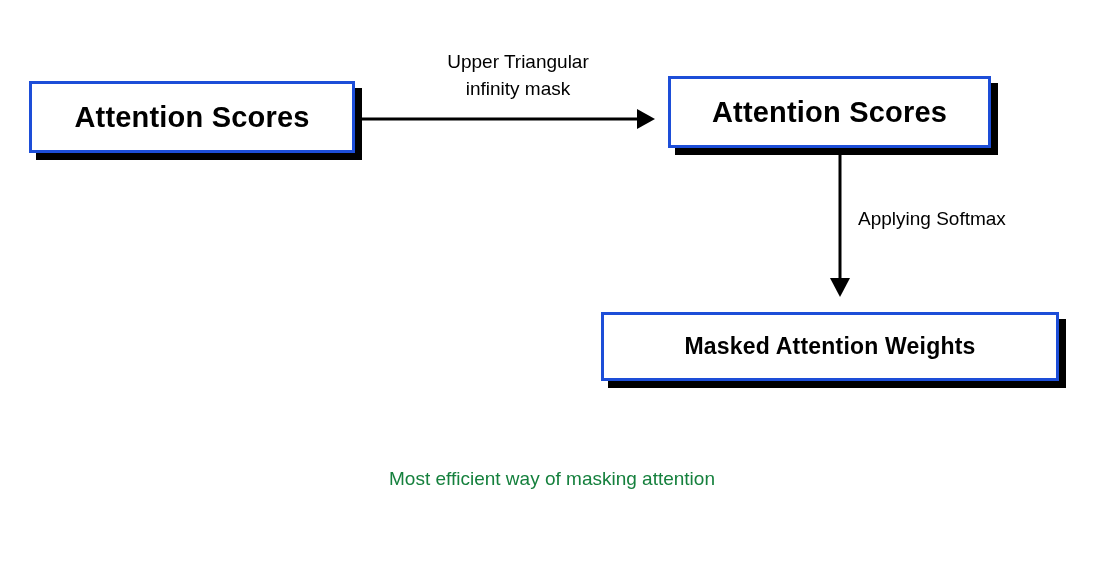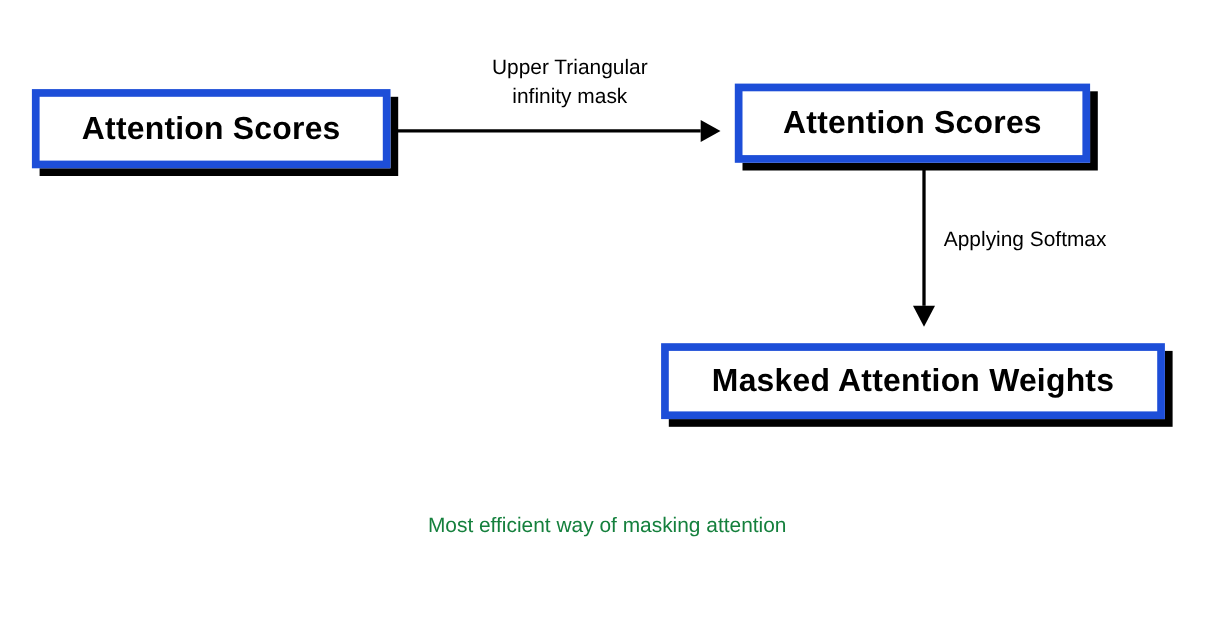--- a/index.html
+++ b/index.html
@@ -15,21 +15,21 @@
     background: #ffffff;
     overflow: hidden;
     font-family: "Liberation Sans", sans-serif;
   }
 
   
   .node {
     position: absolute;
     box-sizing: border-box;
     background: #ffffff;
-    border: 7px solid #1d4ed8;
+    border: 3px solid #1d4ed8;
     display: flex;
     align-items: center;
     justify-content: center;
   }
   .node .node-label {
     font-weight: bold;
     color: #000000;
     white-space: nowrap;
     line-height: 1;
   }
@@ -41,21 +41,21 @@
 
   #node-scores-1      { left: 29px;  top: 81px;  width: 326px; height: 72px; z-index: 2; }
   #node-scores-1 .node-label { font-size: 29px; letter-spacing: 0.2px; }
   #shadow-scores-1    { left: 36px;  top: 88px;  width: 326px; height: 72px; }
 
   #node-scores-2      { left: 668px; top: 76px;  width: 323px; height: 72px; z-index: 2; }
   #node-scores-2 .node-label { font-size: 29px; letter-spacing: 0.2px; }
   #shadow-scores-2    { left: 675px; top: 83px;  width: 323px; height: 72px; }
 
   #node-masked        { left: 601px; top: 312px; width: 458px; height: 69px; z-index: 2; }
-  #node-masked .node-label { font-size: 29px; letter-spacing: 0.2px; }
+  #node-masked .node-label { font-size: 23px; letter-spacing: 0.2px; }
   #shadow-masked      { left: 608px; top: 319px; width: 458px; height: 69px; }
 
   
   .arrow-svg {
     position: absolute;
     overflow: visible;
     z-index: 1;
   }
   #arrow-mask-flow     { left: 355px; top: 104px; width: 300px; height: 32px; }
   #arrow-softmax-flow  { left: 824px; top: 152px; width: 34px;  height: 145px; }

